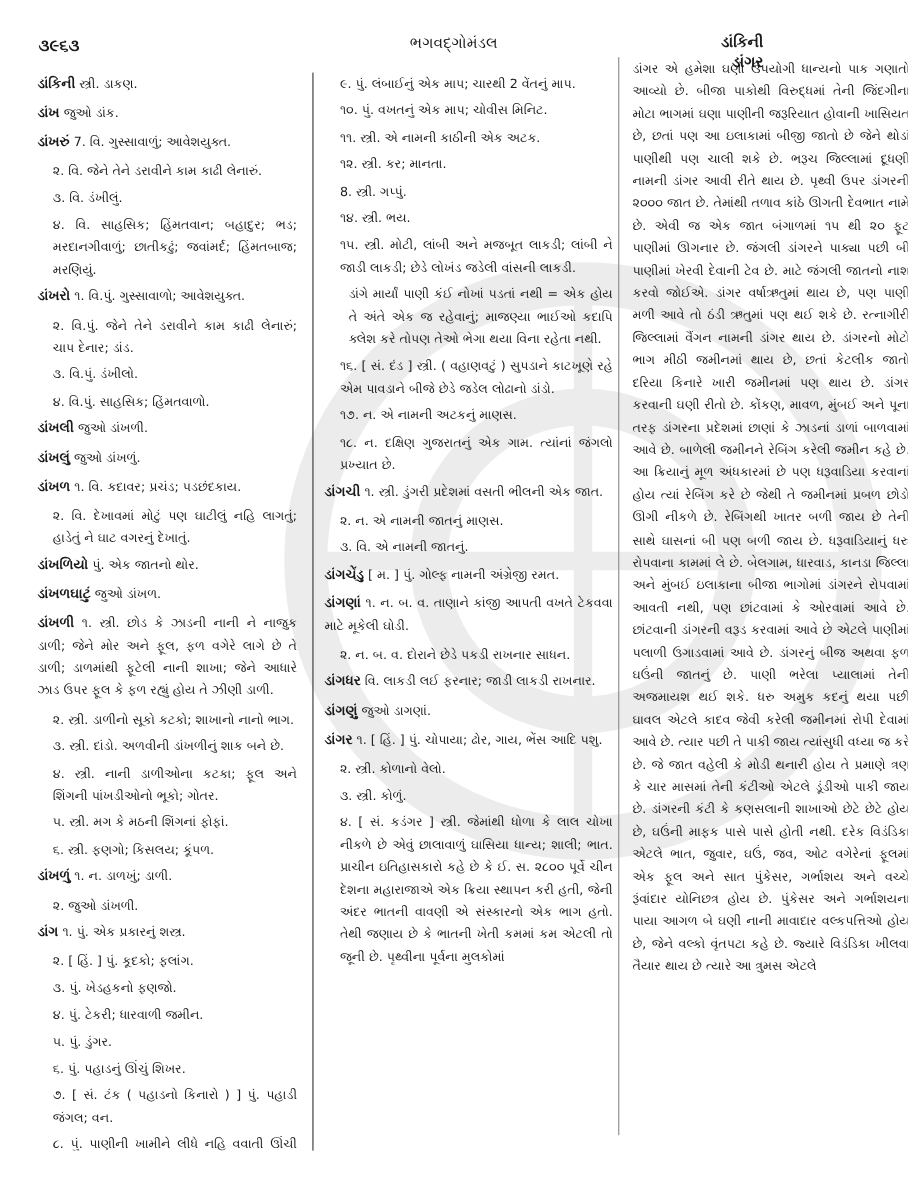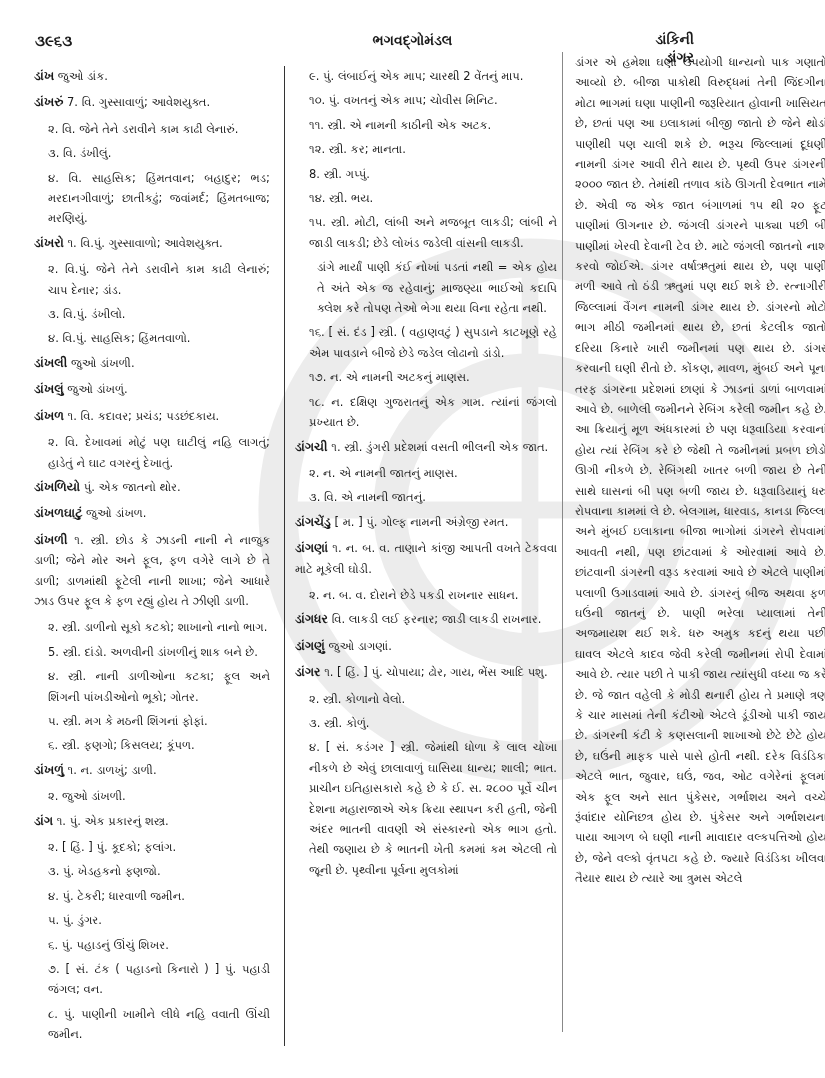--- a/index.html
+++ b/index.html
@@ -10,21 +10,21 @@
     position: relative;
   }
   .watermark {
     position: absolute; left: 250px; top: 230px; width: 560px; height: 560px;
     pointer-events: none; opacity: 0.07;
   }
   .header {
     position: absolute; top: 0; left: 0; width: 720px; height: 62px;
   }
   .page-num { position: absolute; left: 35px; top: 32px; font-size: 15px; font-weight: bold; }
-  .running-title { position: absolute; left: 0; width: 825px; text-align: center; top: 32px; font-size: 14px; font-weight: bold; }
+  .running-title { position: absolute; left: 0; width: 825px; text-align: center; top: 32px; font-size: 14px; font-weight: normal; }
   .guide { position: absolute; right: 26px; top: 30px; text-align: right; font-size: 14px; font-weight: bold; line-height: 18px; }
   .columns { position: absolute; top: 66px; left: 34px; width: 780px; height: 1000px; }
   .col {
     position: absolute; top: 0; height: 980px; overflow: hidden;
     font-size: 11.5px; line-height: 20.4px; text-align: justify;
   }
   .col1 { left: 0; width: 236px; }
   .col2 { left: 250px; width: 262px; border-left: 1.5px solid #333; padding-left: 10px; }
   .col3 { left: 528px; width: 252px; border-left: 1px solid #888; padding-left: 12px; top: -14px; }
   .entry { margin: 0 0 6px 0; }
@@ -46,38 +46,39 @@
   <div class="page-num">૩૯૬૩</div>
   <div class="running-title">ભગવદ્ગોમંડલ</div>
   <div class="guide">
     <div>ડાંકિની</div>
     <div>ડાંગર</div>
   </div>
 </div>
 
 <div class="columns">
   <div class="col col1" id="col1">
+      <p class="entry"><span class="head">ડાંકિની</span><span> સ્ત્રી. ડાકણ.</span></p>
       <p class="entry"><span class="head">ડાંખ</span><span> જુઓ ડાંક.</span></p>
       <p class="entry"><span class="head">ડાંખરું</span><span> 7. વિ. ગુસ્સાવાળું; આવેશયુક્ત.</span></p>
       <p class="sense">૨. વિ. જેને તેને ડરાવીને કામ કાઢી લેનારું.</p>
       <p class="sense">૩. વિ. ડંખીલું.</p>
       <p class="sense">૪. વિ. સાહસિક; હિંમતવાન; બહાદુર; ભડ; મરદાનગીવાળું; છાતીકઢું; જવાંમર્દ; હિંમતબાજ; મરણિયું.</p>
       <p class="entry"><span class="head">ડાંખરો</span><span> ૧. વિ.પું. ગુસ્સાવાળો; આવેશયુક્ત.</span></p>
       <p class="sense">૨. વિ.પું. જેને તેને ડરાવીને કામ કાઢી લેનારું; ચાપ દેનાર; ડાંડ.</p>
       <p class="sense">૩. વિ.પું. ડંખીલો.</p>
       <p class="sense">૪. વિ.પું. સાહસિક; હિંમતવાળો.</p>
       <p class="entry"><span class="head">ડાંખલી</span><span> જુઓ ડાંખળી.</span></p>
       <p class="entry"><span class="head">ડાંખલું</span><span> જુઓ ડાંખળું.</span></p>
       <p class="entry"><span class="head">ડાંખળ</span><span> ૧. વિ. કદાવર; પ્રચંડ; પડછંદકાય.</span></p>
       <p class="sense">૨. વિ. દેખાવમાં મોટું પણ ઘાટીલું નહિ લાગતું; હાડેતું ને ઘાટ વગરનું દેખાતું.</p>
       <p class="entry"><span class="head">ડાંખળિયો</span><span> પું. એક જાતનો થોર.</span></p>
       <p class="entry"><span class="head">ડાંખળઘાટું</span><span> જુઓ ડાંખળ.</span></p>
       <p class="entry"><span class="head">ડાંખળી</span><span> ૧. સ્ત્રી. છોડ કે ઝાડની નાની ને નાજુક ડાળી; જેને મોર અને ફૂલ, ફળ વગેરે લાગે છે તે ડાળી; ડાળમાંથી ફૂટેલી નાની શાખા; જેને આધારે ઝાડ ઉપર ફૂલ કે ફળ રહ્યું હોય તે ઝીણી ડાળી.</span></p>
       <p class="sense">૨. સ્ત્રી. ડાળીનો સૂકો કટકો; શાખાનો નાનો ભાગ.</p>
-      <p class="sense">5. સ્ત્રી. દાંડો. અળવીની ડાંખળીનું શાક બને છે.</p>
+      <p class="sense">૩. સ્ત્રી. દાંડો. અળવીની ડાંખળીનું શાક બને છે.</p>
       <p class="sense">૪. સ્ત્રી. નાની ડાળીઓના કટકા; ફૂલ અને શિંગની પાંખડીઓનો ભૂકો; ગોતર.</p>
       <p class="sense">૫. સ્ત્રી. મગ કે મઠની શિંગનાં ફોફાં.</p>
       <p class="sense">૬. સ્ત્રી. ફણગો; કિસલય; કૂંપળ.</p>
       <p class="entry"><span class="head">ડાંખળું</span><span> ૧. ન. ડાળખું; ડાળી.</span></p>
       <p class="sense">૨. જુઓ ડાંખળી.</p>
       <p class="entry"><span class="head">ડાંગ</span><span> ૧. પું. એક પ્રકારનું શસ્ત્ર.</span></p>
       <p class="sense">૨. [ હિં. ] પું. કૂદકો; ફલાંગ.</p>
       <p class="sense">૩. પું. ખેડહકનો ફણજો.</p>
       <p class="sense">૪. પું. ટેકરી; ધારવાળી જમીન.</p>
       <p class="sense">૫. પું. ડુંગર.</p>

